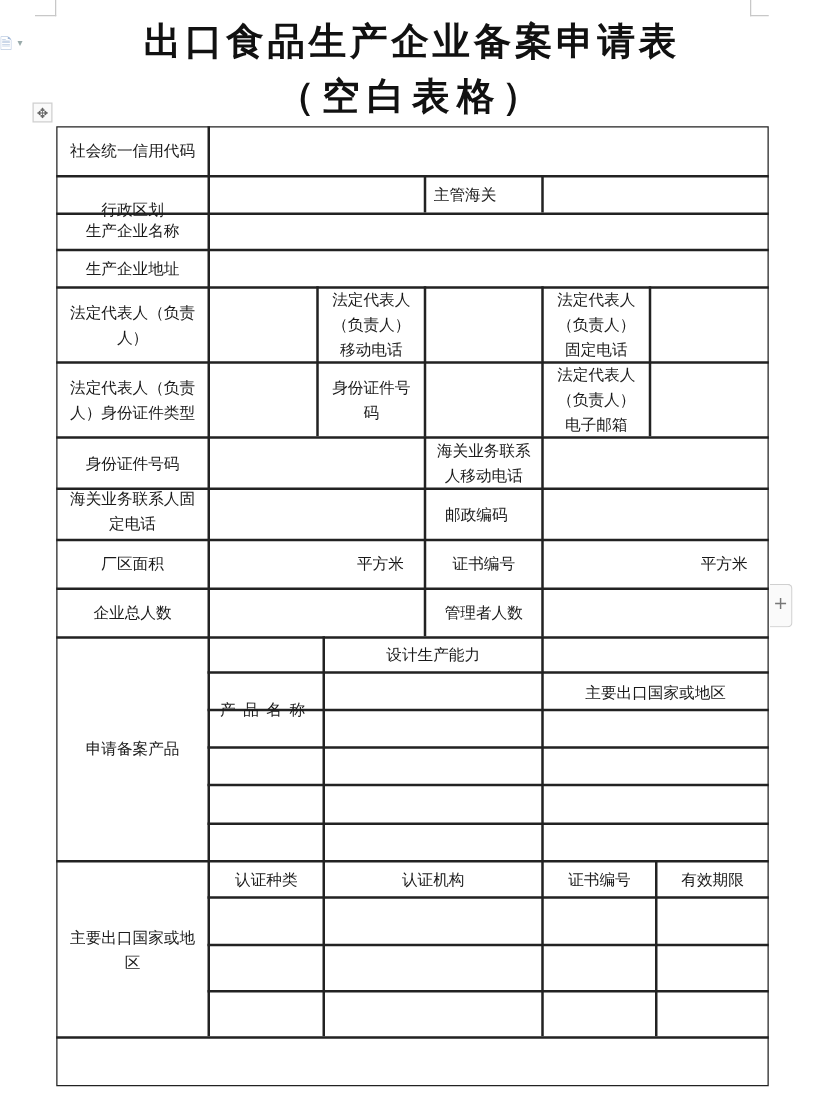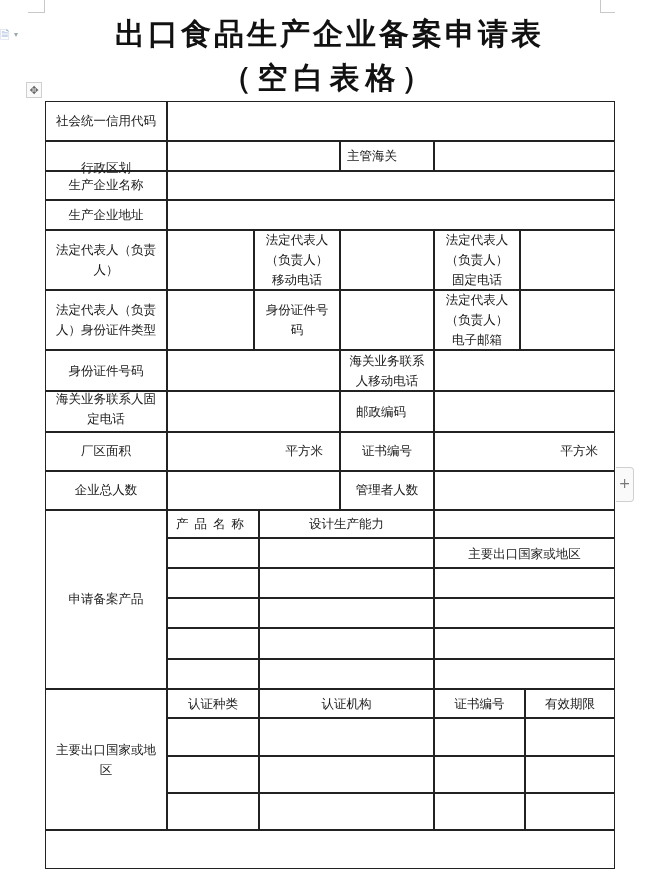--- a/index.html
+++ b/index.html
@@ -20,21 +20,21 @@
   .title.t1 { top: 14px; font-size: 30px; line-height: 40px; }
   .title.t2 { top: 58px; font-size: 30px; line-height: 40px; letter-spacing: 6px; }
   .cell { position: absolute; box-sizing: border-box; display: flex; align-items: center; justify-content: center;
           text-align: center; font-size: 12.5px; line-height: 20px; color: #1a1a1a; padding: 0 2px; }
   .cell.right { justify-content: flex-end; padding-right: 16px; }
   .cell.input { cursor: text; }
   .line { position: absolute; background: #222; }
   .h { height: 1.5px; }
   .v { width: 1.5px; }
   .frame { position: absolute; left: 45px; top: 101px; width: 570px; height: 768px; border: 1.5px solid #222; box-sizing: border-box; }
-  .spaced { letter-spacing: 6px; }
+  .spaced { letter-spacing: 6px; margin-top: 44px; }
 </style>
 </head>
 <body>
 
 <div class="corner tl"></div>
 <div class="corner tr"></div>
 <div class="doc-icon">🗎</div>
 <div class="doc-caret">▾</div>
 <div class="move-handle">✥</div>
 <div class="add-col">+</div>

